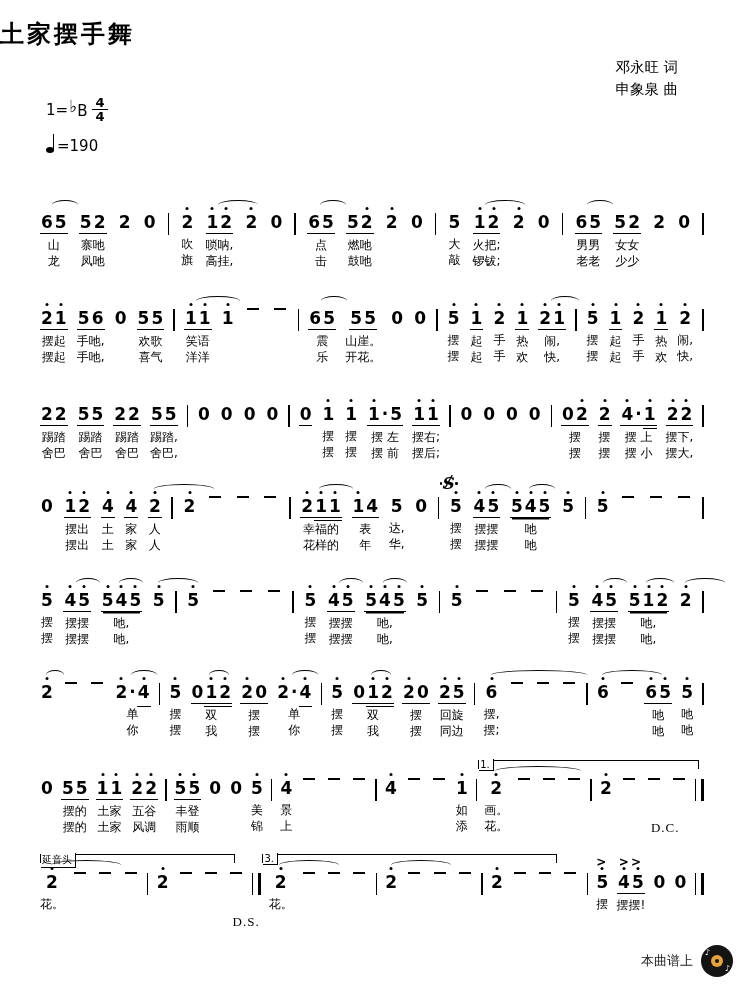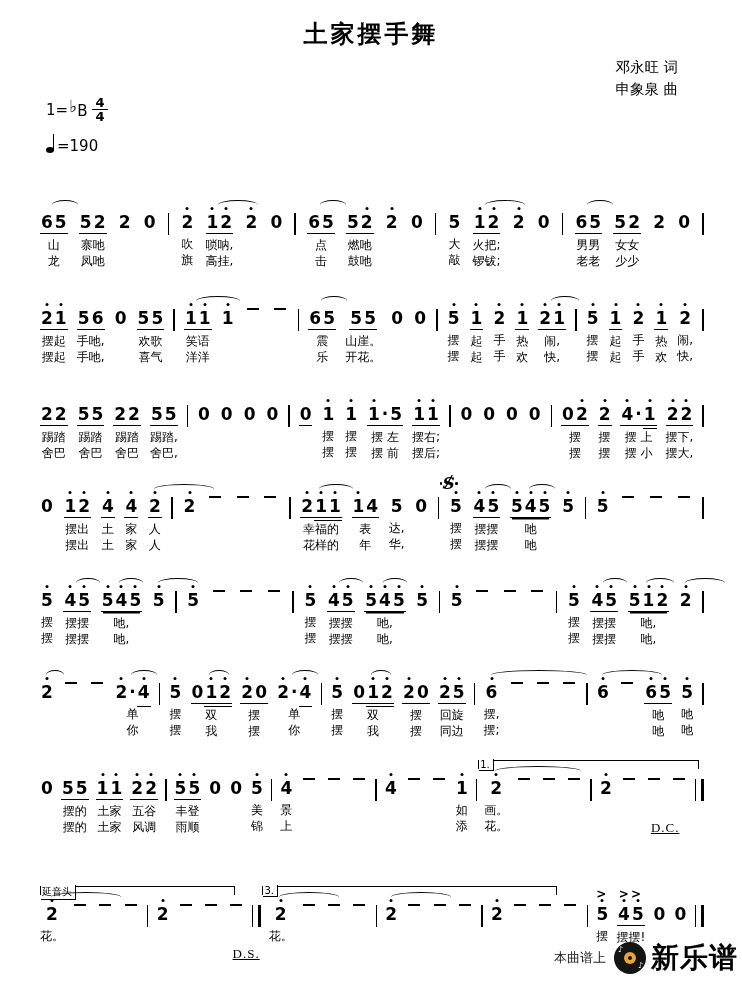--- a/index.html
+++ b/index.html
@@ -1,19 +1,19 @@
 <!DOCTYPE html>
 <html><head>
 <meta charset="utf-8">
 <style>
   html,body{margin:0;padding:0;background:#fff;}
   .page{position:relative;width:742px;height:985px;background:#ffffff;color:#000;
         font-family:"DejaVu Sans",sans-serif;overflow:hidden;}
 
-  .title{position:absolute;top:18px;left:0;width:100%;text-align:center;
+  .title{position:absolute;top:18px;left:0;width:100%;
          font-size:24px;font-weight:bold;letter-spacing:3px;}
   .credits{position:absolute;top:56px;right:64px;font-size:14.5px;line-height:22px;}
 
   .keyblock{position:absolute;top:96px;left:46px;font-size:15px;}
   .keyline{display:flex;align-items:center;}
   .flat{font-size:17px;margin-left:1px;transform:translateY(-4px);}
   .keyletter{transform:translateY(1px);}
   .frac{display:inline-block;text-align:center;font-size:13px;font-weight:bold;
         margin-left:5px;line-height:13px;}
   .frac .n{display:block;border-bottom:1px solid #000;padding:0 3px;}
@@ -44,21 +44,21 @@
   .volta{position:absolute;top:-4px;height:8px;border:1px solid #000;border-bottom:none;}
   .vlabel{position:absolute;left:0;top:-2px;font-size:10px;background:#fff;
           padding:0 3px 0 1px;border-right:1px solid #000;border-bottom:1px solid #000;white-space:nowrap;}
   .segno{position:absolute;top:-9px;width:14px;text-align:center;font-size:17px;font-weight:bold;}
   .segno i{font-style:italic;font-family:"DejaVu Serif",serif;}
   .segno b{position:absolute;left:4px;top:-2px;font-weight:normal;transform:rotate(12deg);}
   .segno::before{content:"";position:absolute;width:2.5px;height:2.5px;border-radius:50%;
                  background:#000;left:-2px;top:9px;}
   .segno::after{content:"";position:absolute;width:2.5px;height:2.5px;border-radius:50%;
                 background:#000;right:-2px;top:9px;}
-  .mark{position:absolute;font-size:13px;font-family:"Liberation Serif",serif;letter-spacing:1px;text-decoration:underline;}
+  .mark{position:absolute;font-size:13px;font-family:"Liberation Serif",serif;letter-spacing:1px;}
 
   .footer{position:absolute;right:4px;bottom:8px;display:flex;align-items:center;}
   .site-prefix{font-size:13px;color:#222;margin-right:8px;}
   .vinyl{width:32px;height:32px;border-radius:50%;background:#141414;position:relative;margin-right:5px;}
   .vinyl::before{content:"";position:absolute;inset:10px;border-radius:50%;background:#e8a33d;}
   .vinyl::after{content:"";position:absolute;inset:14px;border-radius:50%;background:#141414;}
   .vnote{position:absolute;color:#fff;font-size:8px;z-index:2;}
   .vnote.n1{left:4px;top:3px;}
   .vnote.n2{right:3px;bottom:4px;}
   .brand{font-size:28px;font-weight:bold;color:#000;letter-spacing:1px;}
@@ -1276,21 +1276,21 @@
           <div class="tok">
             <div class="chars">
               <span class="ch dash"></span>
             </div>
             <div class="lyric"></div>
             <div class="lyric"></div>
           </div>
           <div class="bar final"></div>
         </div>
       </div>
-      <div class="system" style="top: 858px; margin-top: 32px;">
+      <div class="system" style="top: 858px;">
         <div class="volta" style="left: 0%; width: 29%;">
           <span class="vlabel">延音头</span>
         </div>
         <div class="volta" style="left: 33.5%; width: 44%;">
           <span class="vlabel">3.</span>
         </div>
         <div class="mark" style="left: 29%; top: 56px;">D.S.</div>
         <div class="notes-row">
           <div class="tok">
             <div class="arc" style="width: 70px;"></div>
@@ -1451,16 +1451,15 @@
         </div>
       </div>
     </div>
 
   <div class="footer">
     <span class="site-prefix">本曲谱上</span>
     <span class="vinyl">
       <span class="vnote n1">♪</span>
       <span class="vnote n2">♪</span>
     </span>
-    <span class="brand">新乐谱</span>
   </div>
 
 </div>
 
 </body></html>

